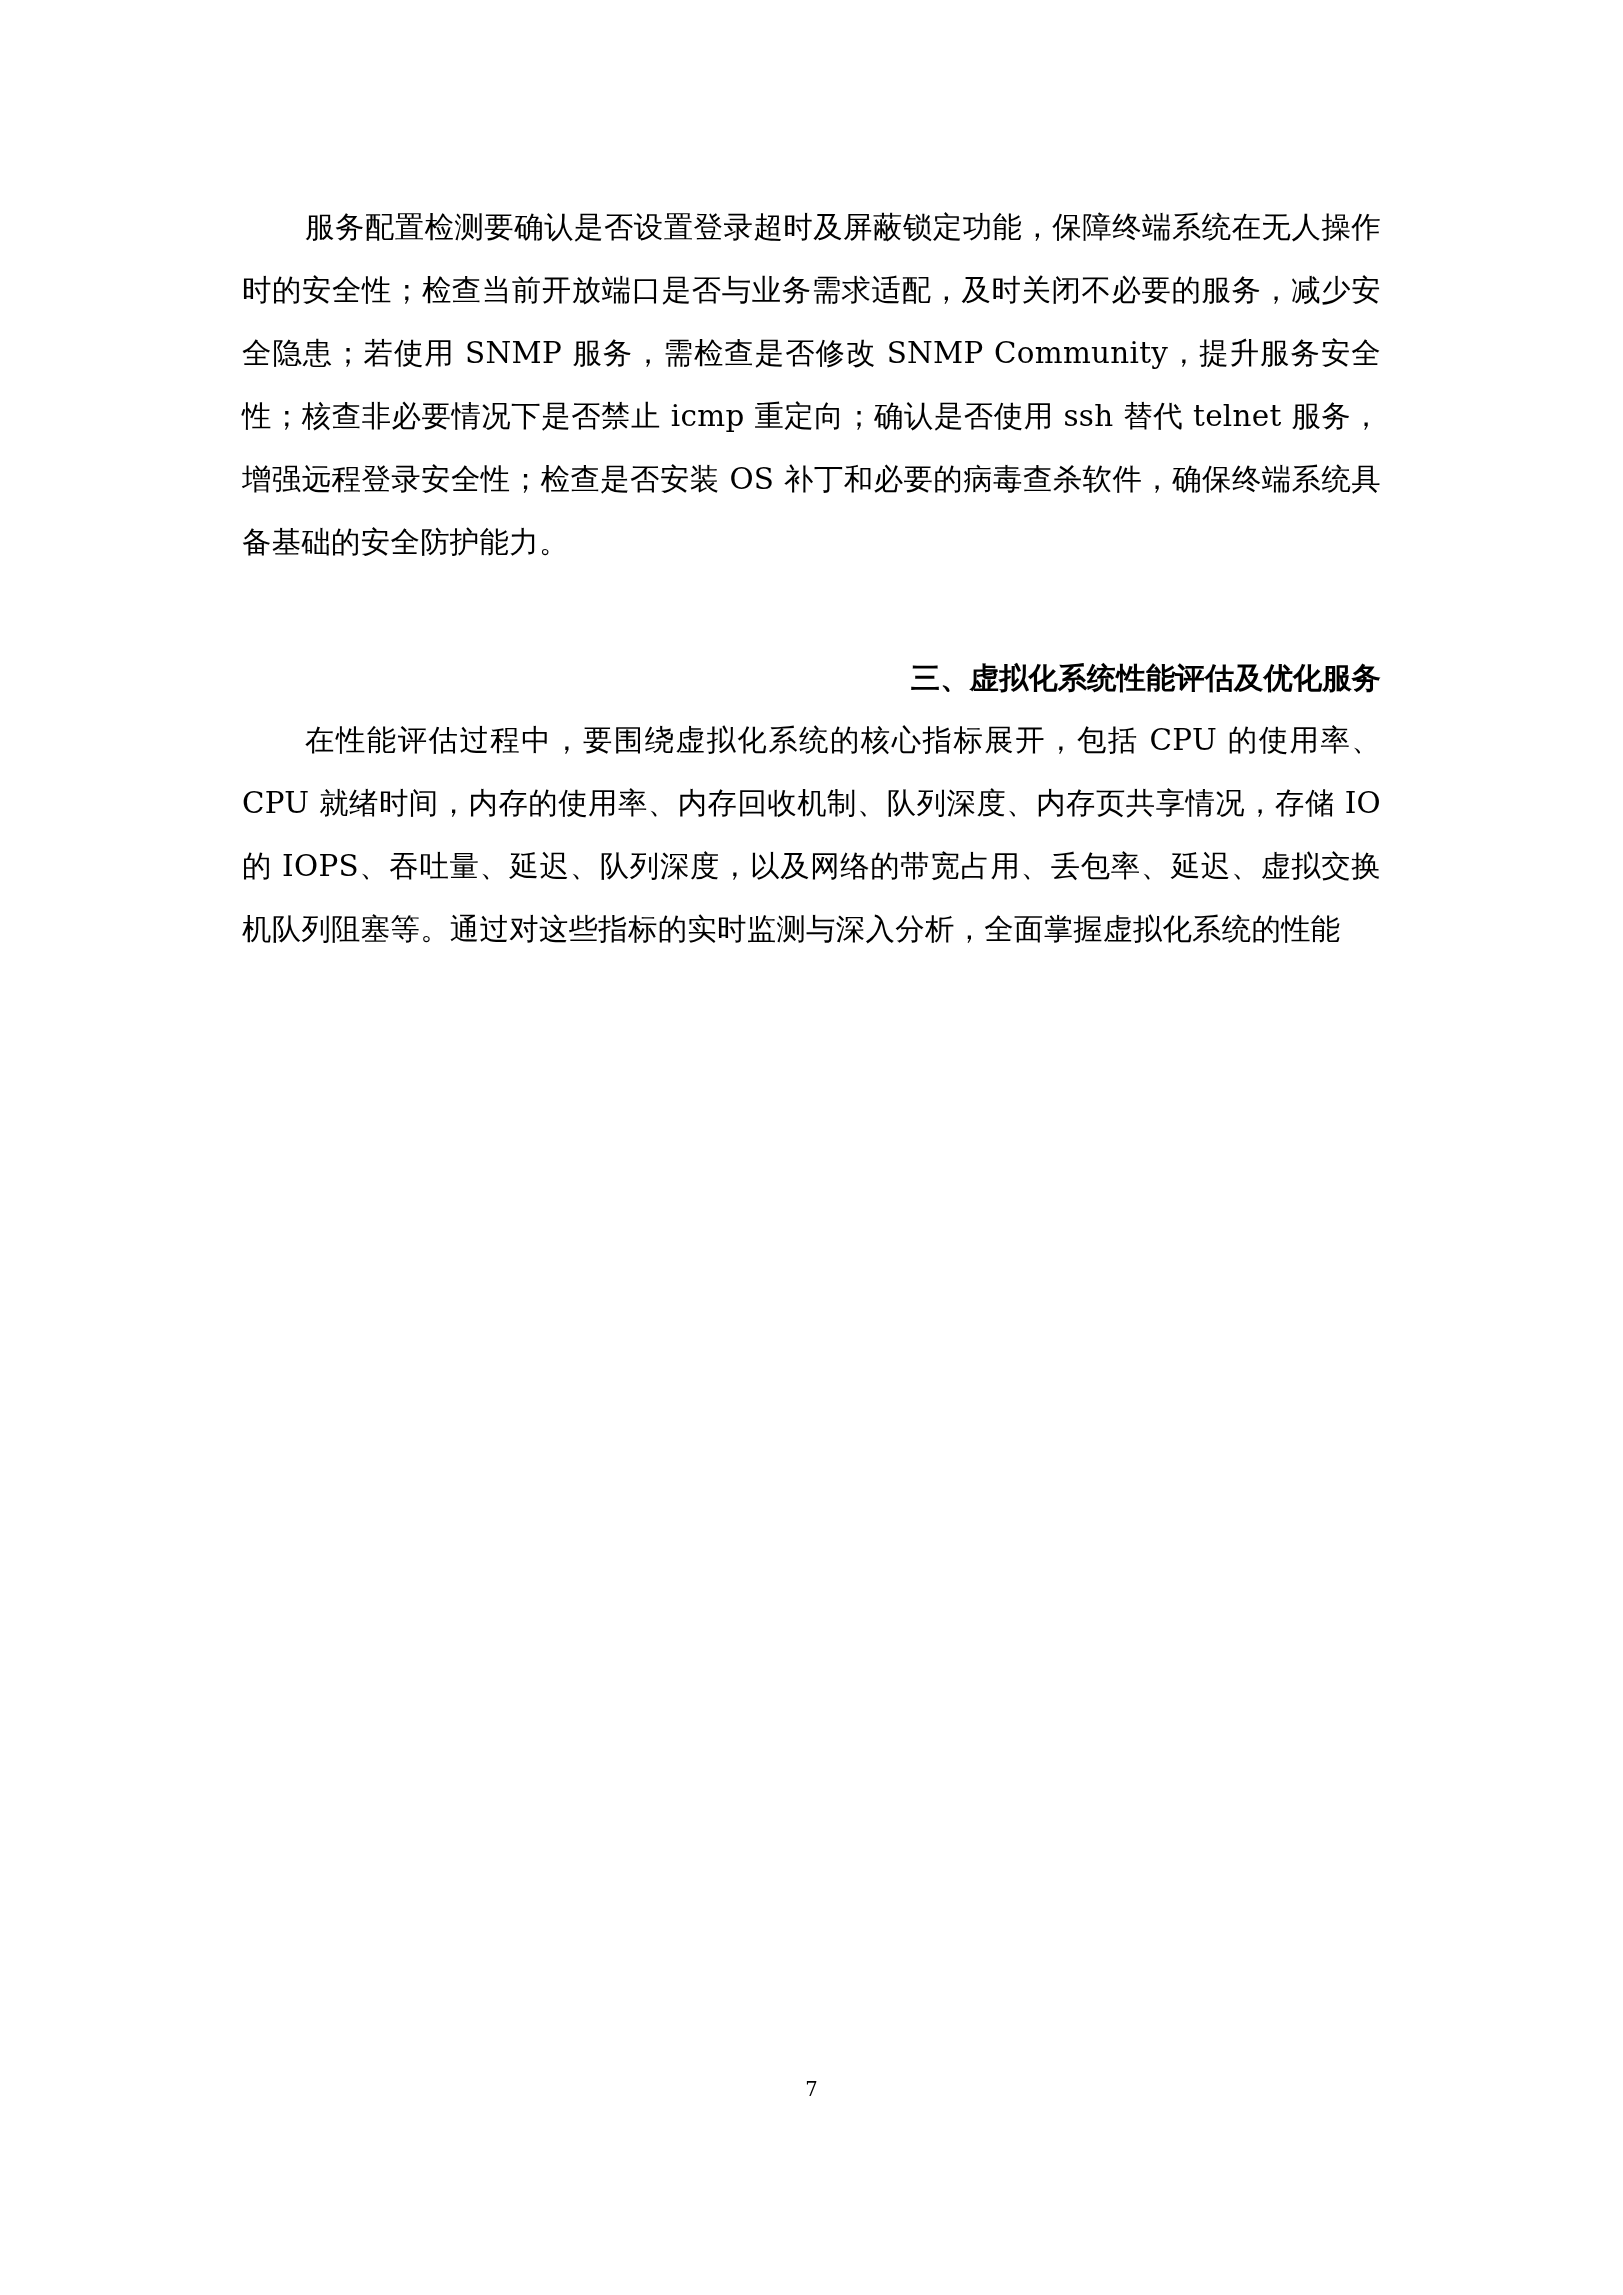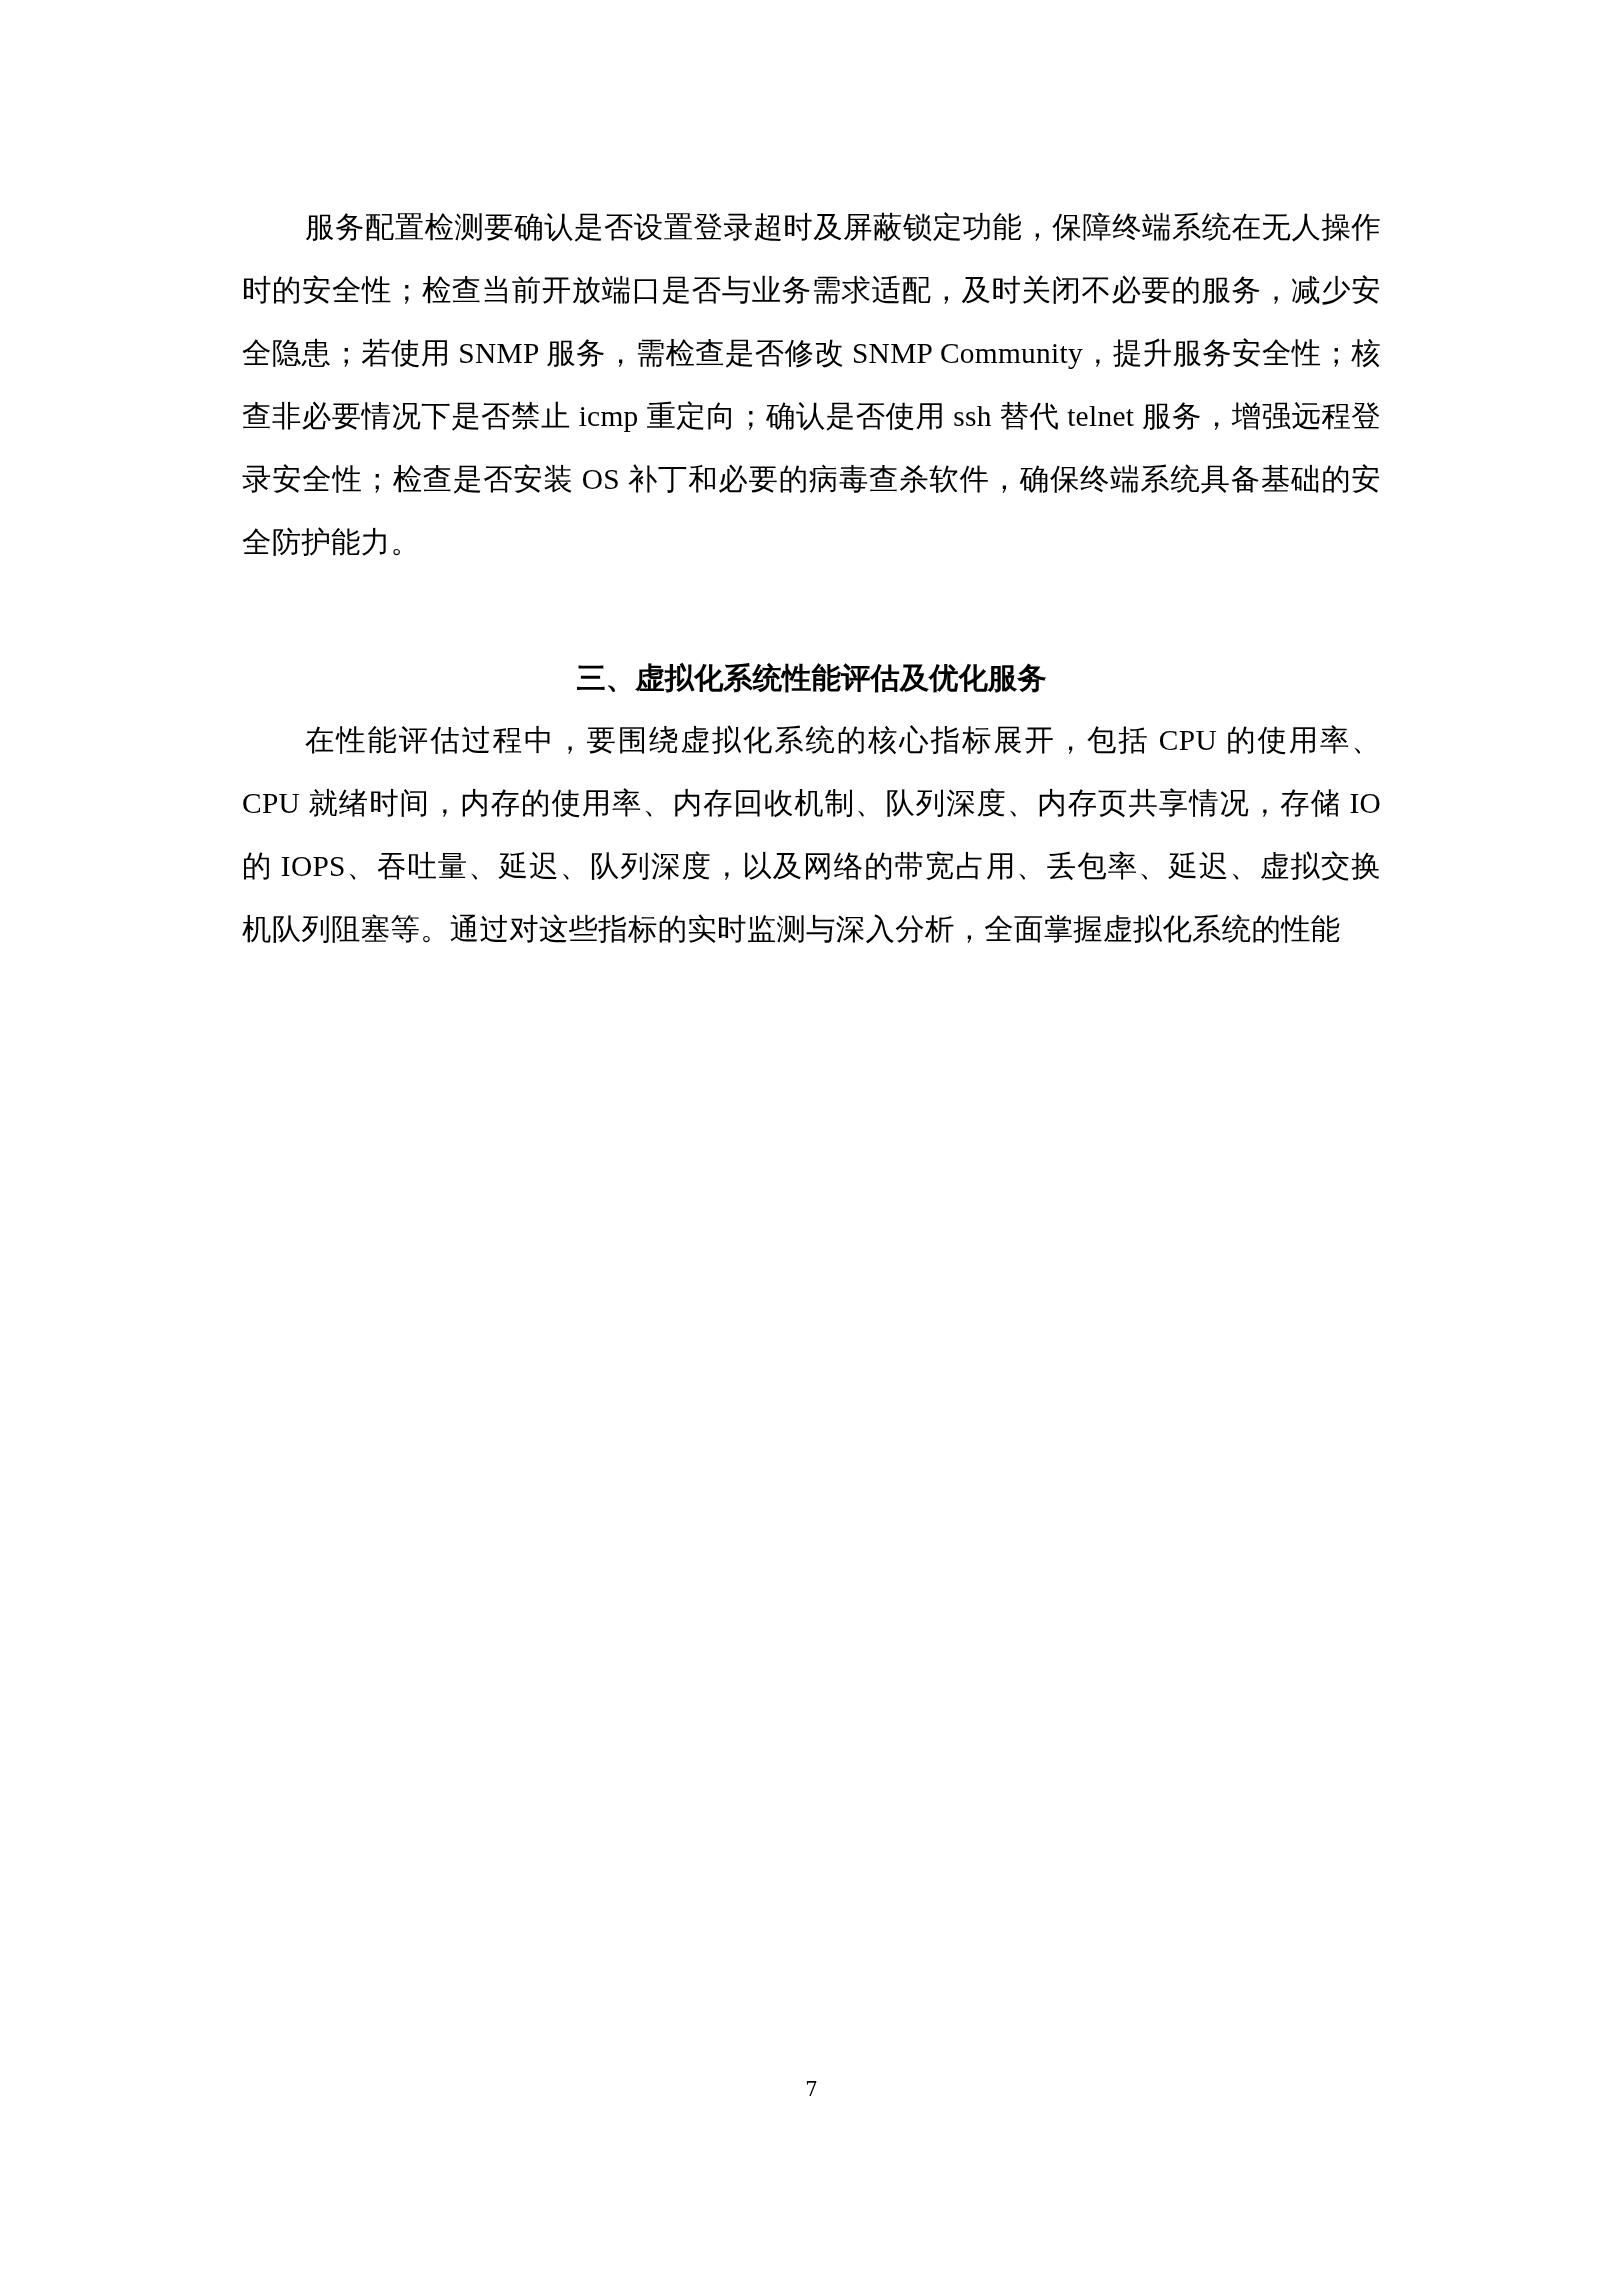--- a/index.html
+++ b/index.html
@@ -29,29 +29,28 @@
     font-size: 29.4px;
     line-height: 63px;
     color: #000000;
     text-align: justify;
     text-justify: inter-ideograph;
     margin: 0 0 0 0;
     letter-spacing: 0.3px;
   }
   .indent {
     text-indent: 63px;
-    font-family: Liberation Serif, serif;
   }
   .heading {
     font-family: "DejaVu Serif", "Liberation Serif", serif;
     font-size: 29.4px;
     line-height: 63px;
     color: #000000;
     margin: 0;
-    text-align: center;
+    text-align: right;
   }
   .gap-large { height: 72px; }
   .page-number {
     position: absolute;
     left: 0;
     right: 0;
     top: 2078px;
     text-align: center;
     font-family: "DejaVu Serif", "Liberation Serif", serif;
     font-size: 19.6px;

